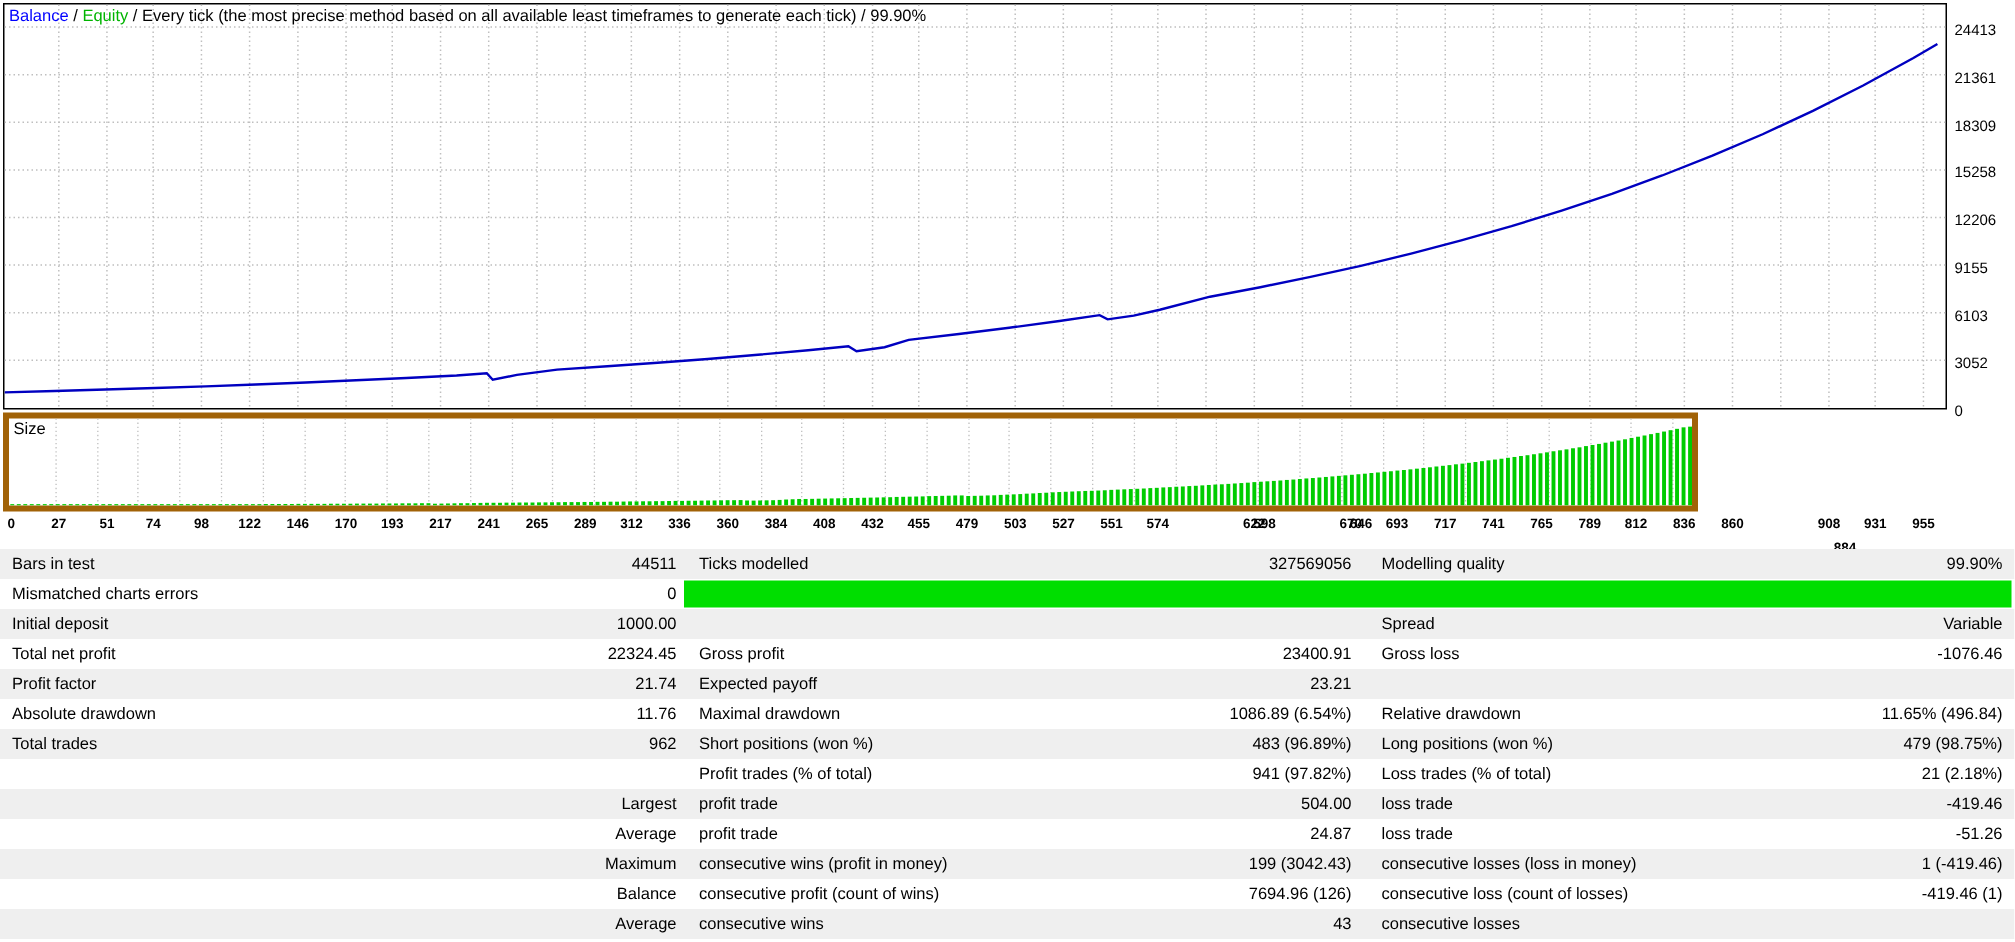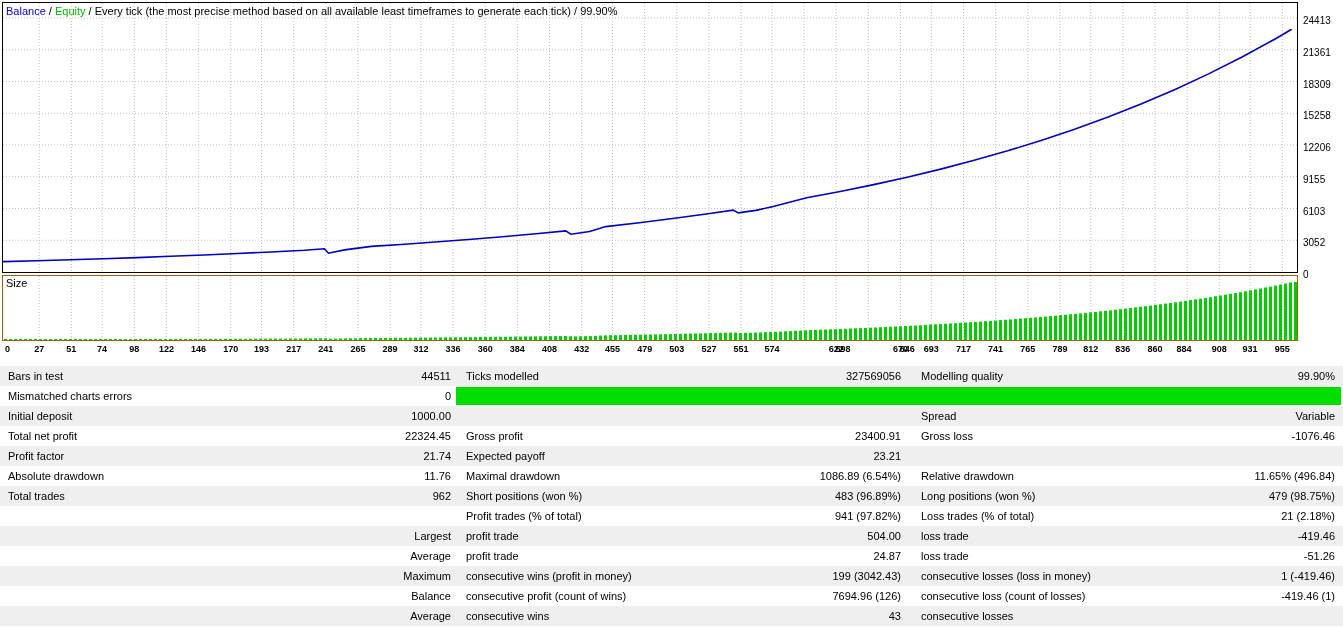--- a/index.html
+++ b/index.html
@@ -6,21 +6,21 @@
   html,body{width:1343px;height:628px;background:#fff;color:#000;
     font-family:"Liberation Sans","DejaVu Sans",sans-serif;}
   .report{width:1343px;height:628px;overflow:hidden;}
   .chart-section{display:flex;padding:2px 0 0 2px;}
   .charts-col{width:1296px;flex:0 0 1296px;}
   .y-axis{position:relative;flex:1;font-size:10px;}
   .y-axis span{position:absolute;left:5px;white-space:nowrap;}
   .main-chart{position:relative;width:1296px;height:271px;border:1px solid #000;background:#fff;}
   .main-chart svg,.size-chart svg{position:absolute;left:0;top:0;width:100%;height:100%;display:block;}
   .legend{position:absolute;left:3px;top:2px;font-size:11px;white-space:nowrap;}
-  .size-chart{position:relative;width:1296px;height:66px;border:1px solid #a16207;margin-top:2px;background:#fff;}
+  .size-chart{position:relative;width:1130px;height:66px;border:4px solid #a16207;margin-top:2px;background:#fff;}
   .size-label{position:absolute;left:3px;top:1px;font-size:11px;}
   .x-axis{position:relative;height:16px;font-size:9px;font-weight:bold;}
   .x-axis span{position:absolute;top:3px;transform:translateX(-50%);white-space:nowrap;}
   .x-axis span.first{transform:none;}
   .results-table{margin-top:9px;font-size:11px;}
   .trow{display:flex;height:20px;line-height:20px;position:relative;}
   .trow.odd{background:#EFEFEF;}
   .cell{overflow:hidden;white-space:nowrap;}
   .c1{width:250px;padding-left:8px;}
   .c2{width:205px;text-align:right;padding-right:4px;}
@@ -427,21 +427,21 @@
           <span style="left: 866.346px; margin-left: 39px;">646</span>
           <span style="left: 898.495px;">670</span>
           <span style="left: 929.304px;">693</span>
           <span style="left: 961.453px;">717</span>
           <span style="left: 993.602px;">741</span>
           <span style="left: 1025.75px;">765</span>
           <span style="left: 1057.9px;">789</span>
           <span style="left: 1088.71px;">812</span>
           <span style="left: 1120.86px;">836</span>
           <span style="left: 1153.01px;">860</span>
-          <span style="left: 1182px;">884</span>
+          <span style="left: 1228px; margin-top: 16px;">884</span>
           <span style="left: 1217.31px;">908</span>
           <span style="left: 1248.12px;">931</span>
           <span style="left: 1280.27px;">955</span>
         </div>
     </div>
     <div class="y-axis" id="y-axis">
         <span style="top: 13px;">24413</span>
         <span style="top: 44.7539px;">21361</span>
         <span style="top: 76.5078px;">18309</span>
         <span style="top: 108.251px;">15258</span>

